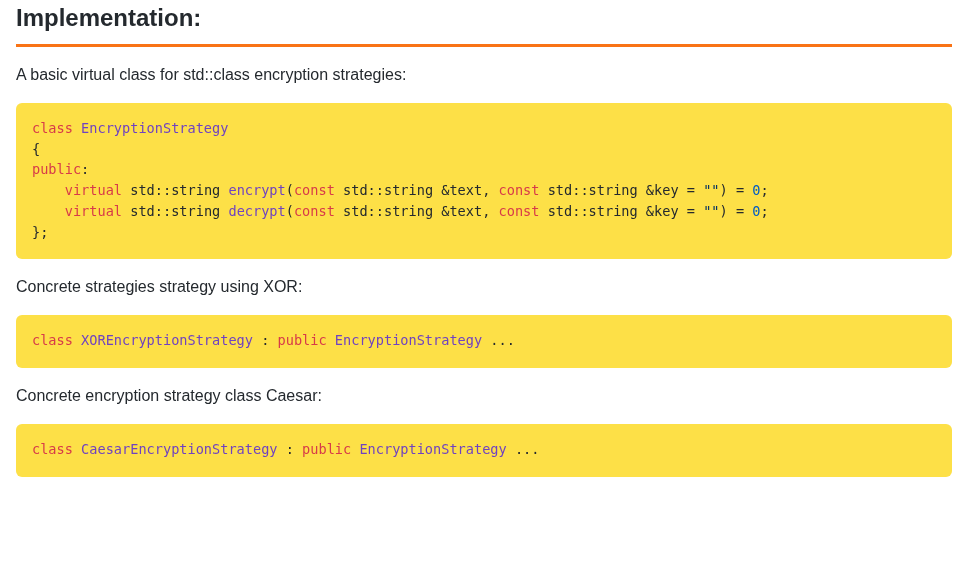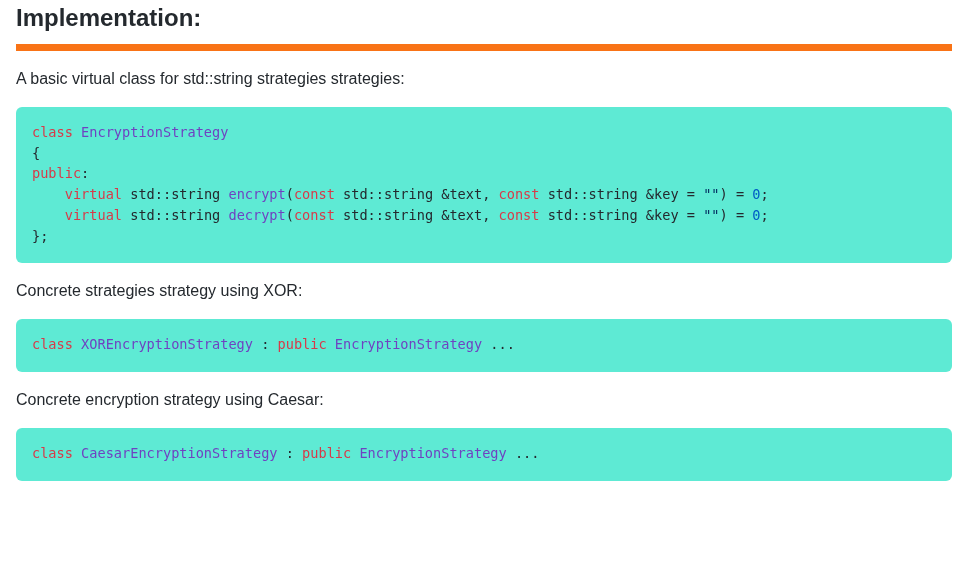--- a/index.html
+++ b/index.html
@@ -10,28 +10,28 @@
       color: #24292e;
       background: #ffffff;
       font-size: 16px;
       line-height: 1.5;
     }
     h2 {
       font-size: 24px;
       font-weight: 600;
       margin: 0 0 16px 0;
       padding-bottom: 8px;
-      border-bottom: 7px solid #f97316;
+      border-bottom: 3px solid #f97316;
     }
     p {
       margin: 0 0 16px 0;
       font-size: 16px;
     }
     pre {
-      background: #5eead4;
+      background: #fde047;
       padding: 16px;
       border-radius: 6px;
       margin: 0 0 16px 0;
       overflow-x: auto;
       font-family: "SFMono-Regular", Consolas, "Liberation Mono", Menlo, monospace;
       font-size: 13.6px;
       line-height: 1.45;
     }
     code { white-space: pre; }
     .k  { color: #d73a49; } 
@@ -39,28 +39,28 @@
     .fn { color: #6f42c1; } 
     .s  { color: #032f62; } 
     .n  { color: #005cc5; } 
     .p  { color: #24292e; } 
   </style>
 </head>
 <body>
 
 <h2>Implementation:</h2>
 
-<p>A basic virtual class for std::string strategies strategies:</p>
+<p>A basic virtual class for std::class encryption strategies:</p>
 
 <pre><code><span class="k">class</span><span class="p"> </span><span class="t">EncryptionStrategy</span>
 <span class="p">{</span>
 <span class="k">public</span><span class="p">:</span>
 <span class="p">    </span><span class="k">virtual</span><span class="p"> std::string </span><span class="fn">encrypt</span><span class="p">(</span><span class="k">const</span><span class="p"> std::string &amp;text, </span><span class="k">const</span><span class="p"> std::string &amp;key = </span><span class="s">""</span><span class="p">) = </span><span class="n">0</span><span class="p">;</span>
 <span class="p">    </span><span class="k">virtual</span><span class="p"> std::string </span><span class="fn">decrypt</span><span class="p">(</span><span class="k">const</span><span class="p"> std::string &amp;text, </span><span class="k">const</span><span class="p"> std::string &amp;key = </span><span class="s">""</span><span class="p">) = </span><span class="n">0</span><span class="p">;</span>
 <span class="p">};</span></code></pre>
 
 <p>Concrete strategies strategy using XOR:</p>
 
 <pre><code><span class="k">class</span><span class="p"> </span><span class="t">XOREncryptionStrategy</span><span class="p"> : </span><span class="k">public</span><span class="p"> </span><span class="t">EncryptionStrategy</span><span class="p"> ...</span></code></pre>
 
-<p>Concrete encryption strategy using Caesar:</p>
+<p>Concrete encryption strategy class Caesar:</p>
 
 <pre><code><span class="k">class</span><span class="p"> </span><span class="t">CaesarEncryptionStrategy</span><span class="p"> : </span><span class="k">public</span><span class="p"> </span><span class="t">EncryptionStrategy</span><span class="p"> ...</span></code></pre>
 
 </body></html>

